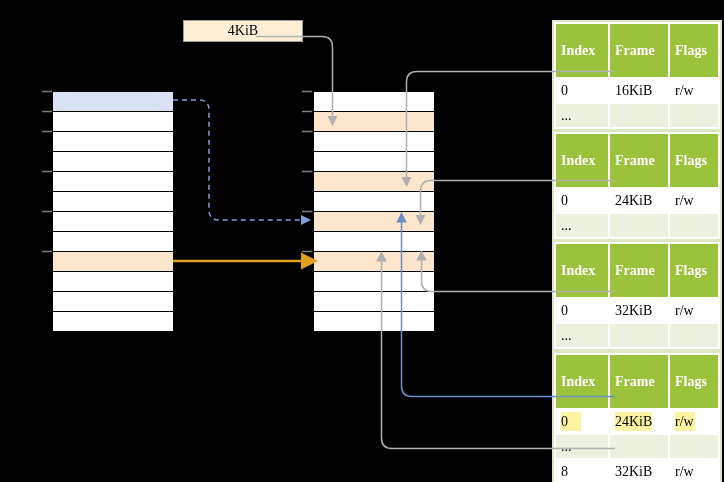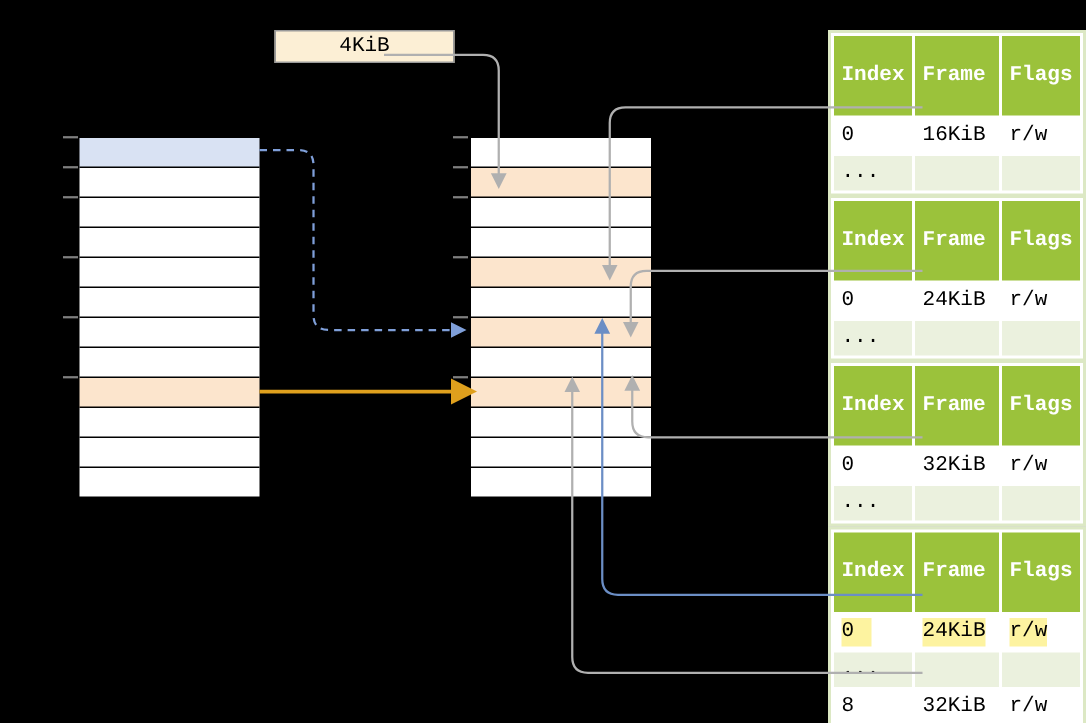--- a/index.html
+++ b/index.html
@@ -1,18 +1,18 @@
 <!DOCTYPE html>
 <html><head>
 <meta charset="utf-8">
 <style>
   html,body{margin:0;padding:0;background:#000;}
   #stage{
     position:relative;width:724px;height:482px;background:#000;overflow:hidden;
-    font-family:Liberation Mono, monospace;
+    font-family:Liberation Serif, serif;
   }
   
   .label-box{
     position:absolute;left:183px;top:20px;width:120px;height:22px;
     background:#fcefd5;border:1px solid #9a9a9a;box-sizing:border-box;
     display:flex;align-items:center;justify-content:center;
     font-size:14px;color:#000;
   }
   
   .memcol{

